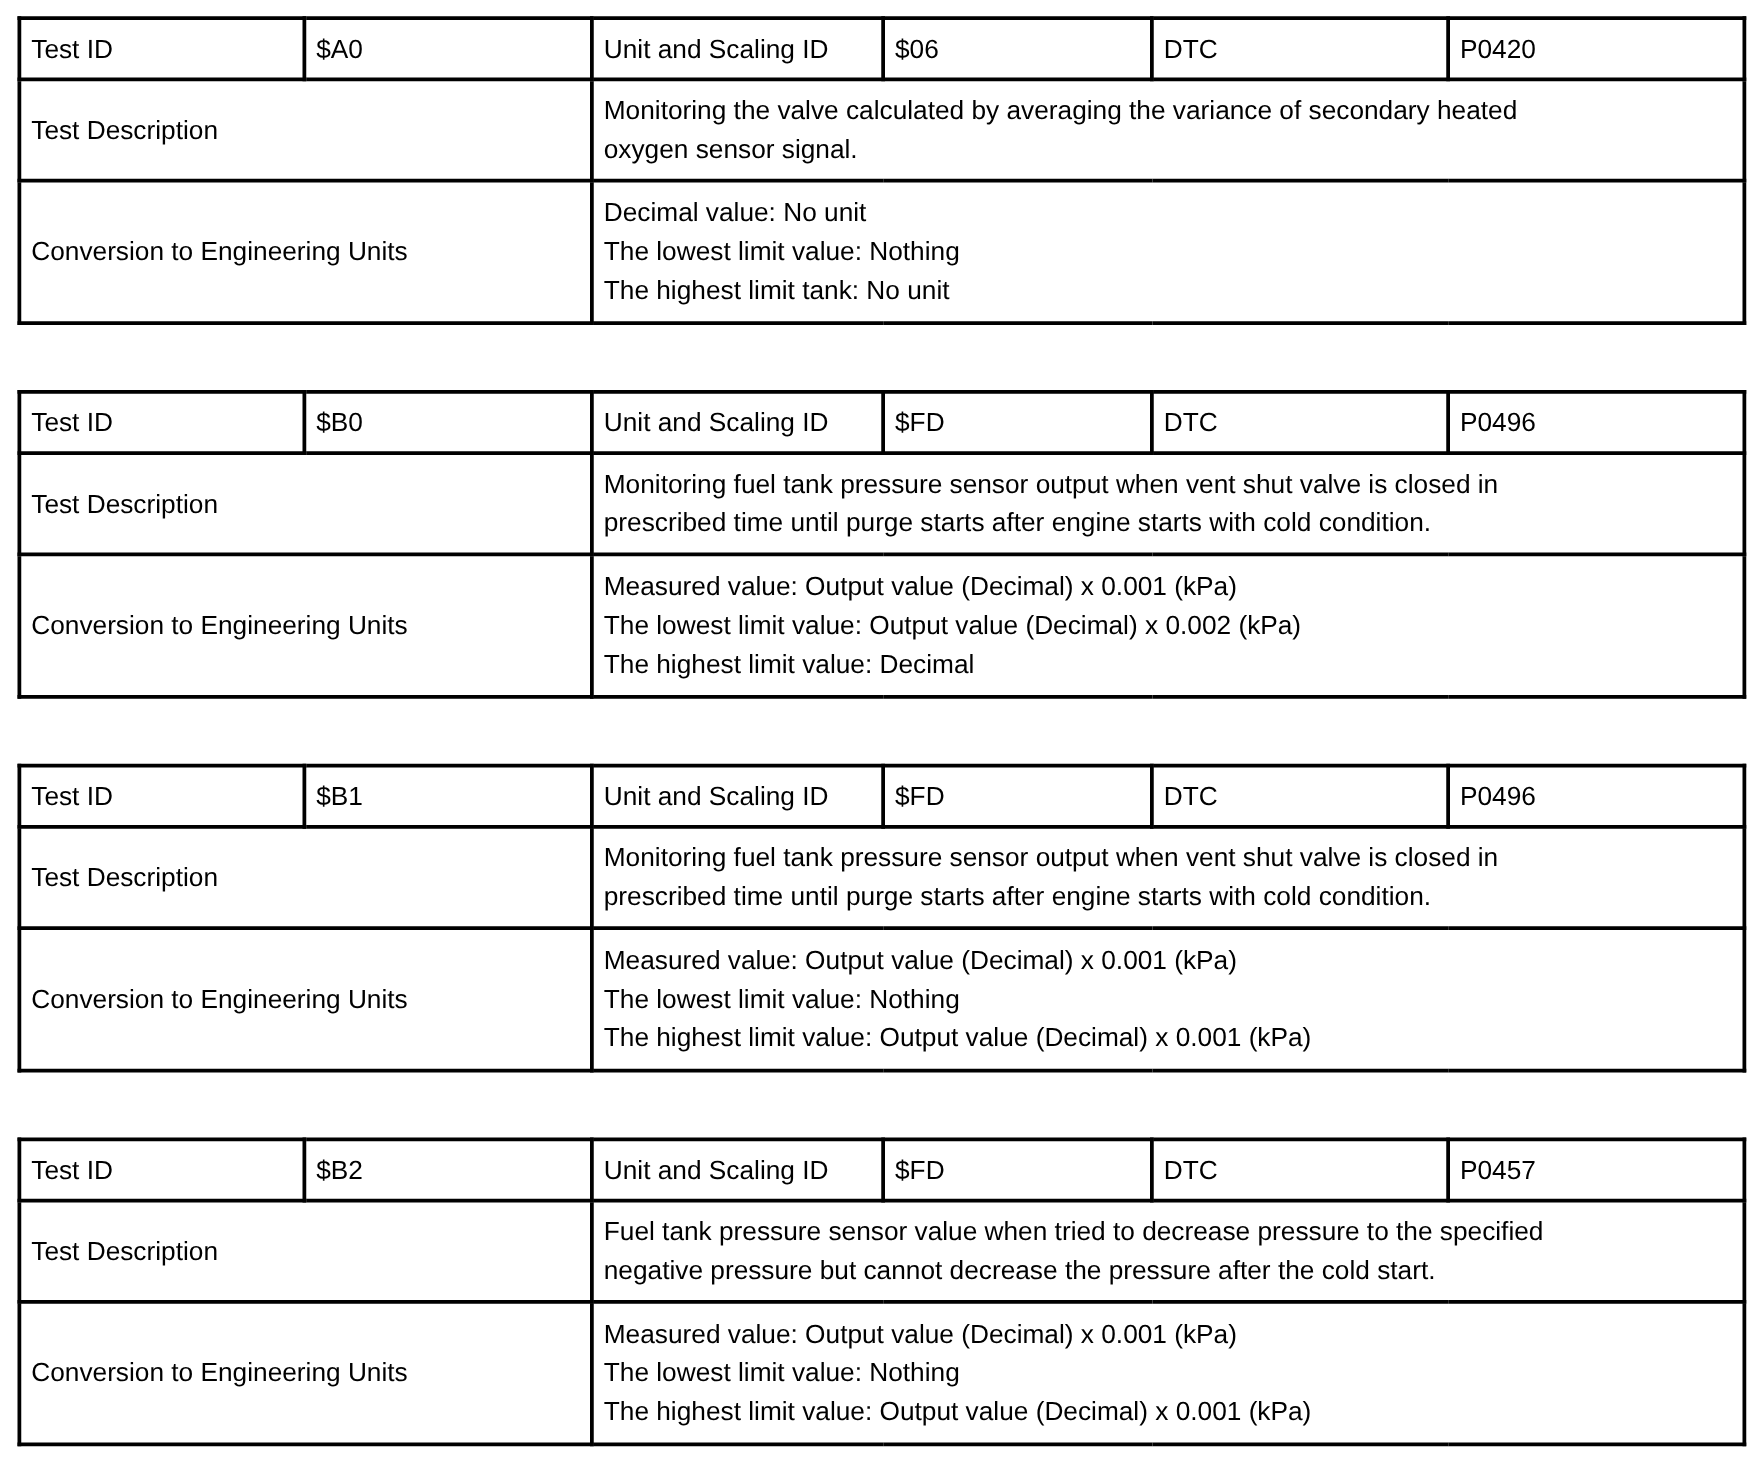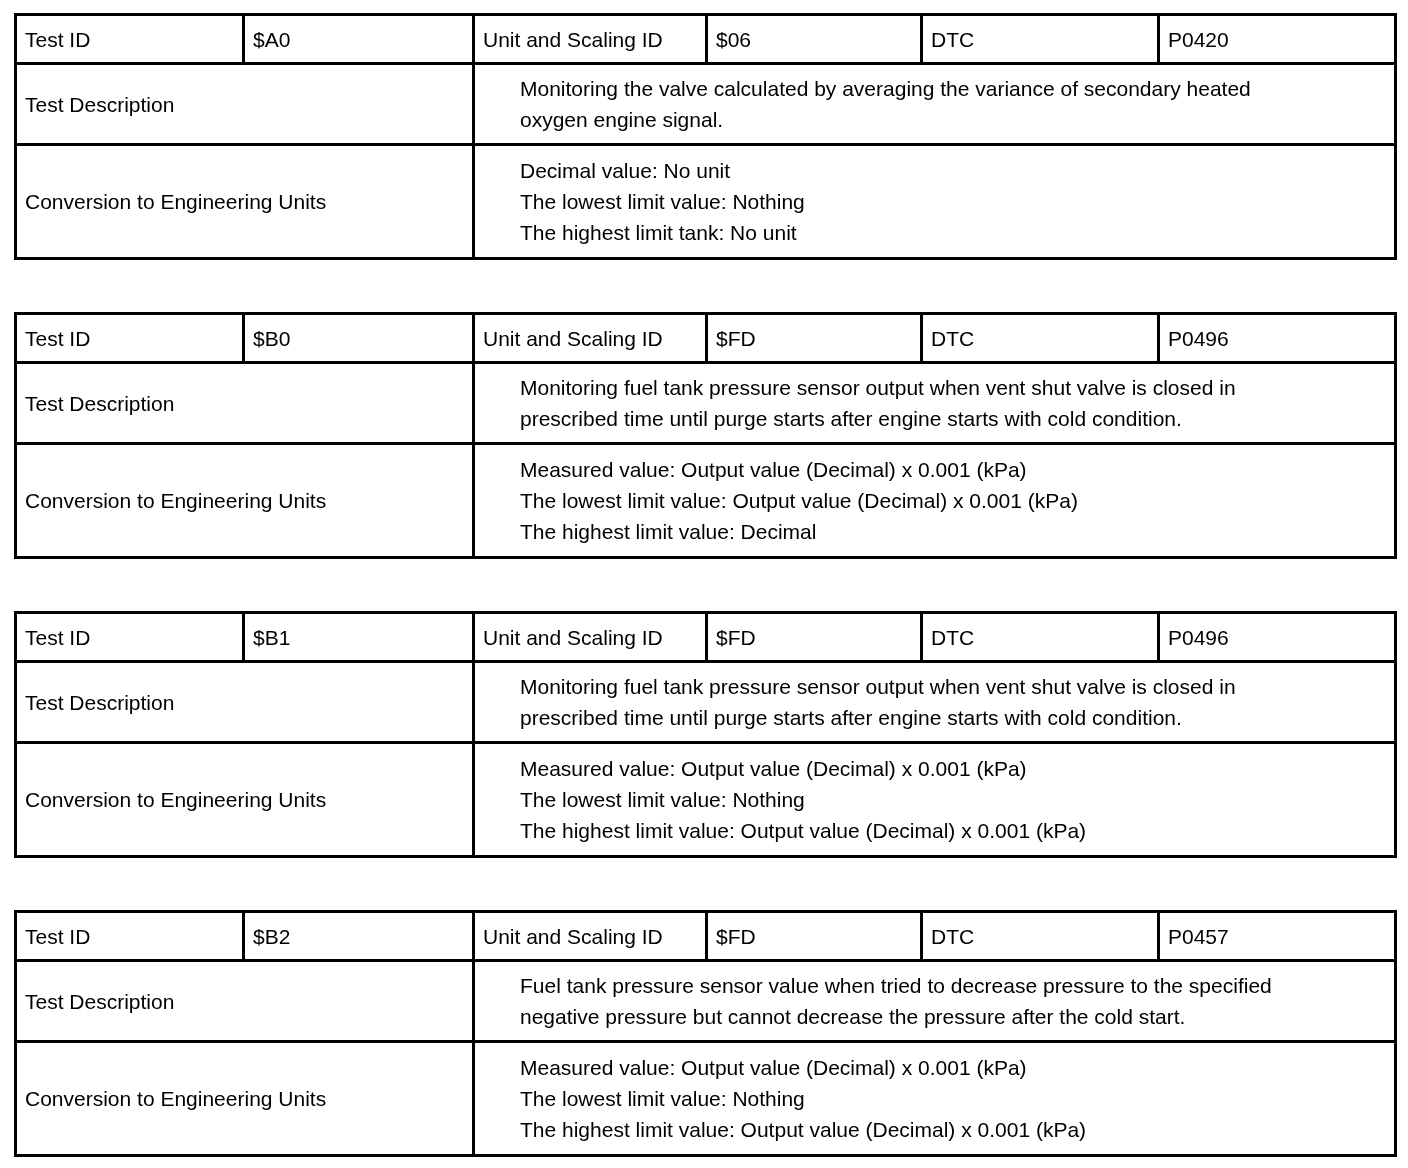--- a/index.html
+++ b/index.html
@@ -26,21 +26,21 @@
     border: 3px solid #000000;
     font-size: 21px;
     line-height: 31px;
     padding: 2px 8px;
     vertical-align: middle;
     overflow: hidden;
   }
   tr.r1 { height: 49px; }
   tr.r2 { height: 81px; }
   tr.r3 { height: 114px; }
-  td .line { white-space: nowrap; margin-left: 37px; }
+  td .line { white-space: nowrap; }
   td.nowrap { white-space: nowrap; }
 </style>
 </head>
 <body>
 
 <div class="page">
 
   <table class="spec">
     <colgroup>
       <col style="width:228px">
@@ -56,21 +56,21 @@
       <td class="nowrap">$A0</td>
       <td class="nowrap">Unit and Scaling ID</td>
       <td class="nowrap">$06</td>
       <td class="nowrap">DTC</td>
       <td class="nowrap">P0420</td>
     </tr>
     <tr class="r2">
       <td colspan="2" class="nowrap">Test Description</td>
       <td colspan="4">
         <div class="line">Monitoring the valve calculated by averaging the variance of secondary heated</div>
-        <div class="line">oxygen engine signal.</div>
+        <div class="line">oxygen sensor signal.</div>
       </td>
     </tr>
     <tr class="r3">
       <td colspan="2" class="nowrap">Conversion to Engineering Units</td>
       <td colspan="4">
         <div class="line">Decimal value: No unit</div>
         <div class="line">The lowest limit value: Nothing</div>
         <div class="line">The highest limit tank: No unit</div>
       </td>
     </tr>
@@ -99,21 +99,21 @@
       <td colspan="2" class="nowrap">Test Description</td>
       <td colspan="4">
         <div class="line">Monitoring fuel tank pressure sensor output when vent shut valve is closed in</div>
         <div class="line">prescribed time until purge starts after engine starts with cold condition.</div>
       </td>
     </tr>
     <tr class="r3">
       <td colspan="2" class="nowrap">Conversion to Engineering Units</td>
       <td colspan="4">
         <div class="line">Measured value: Output value (Decimal) x 0.001 (kPa)</div>
-        <div class="line">The lowest limit value: Output value (Decimal) x 0.001 (kPa)</div>
+        <div class="line">The lowest limit value: Output value (Decimal) x 0.002 (kPa)</div>
         <div class="line">The highest limit value: Decimal</div>
       </td>
     </tr>
   </tbody>
     </table>
 
   <table class="spec">
     <colgroup>
       <col style="width:228px">
         <col style="width:230px">

